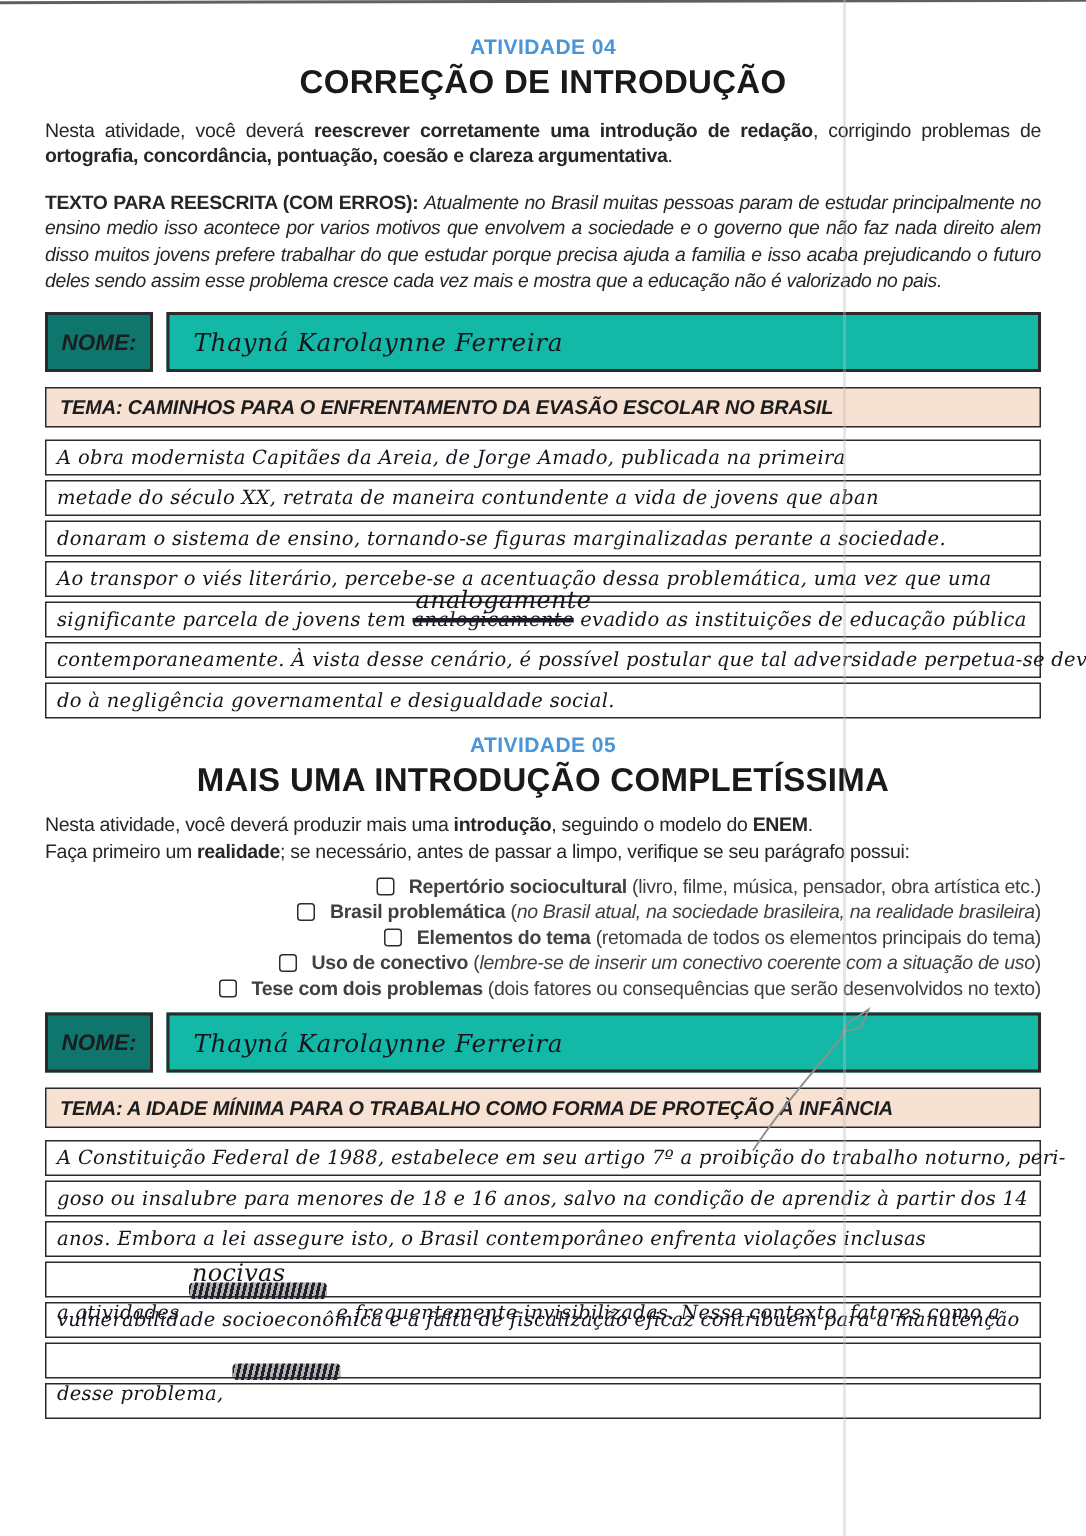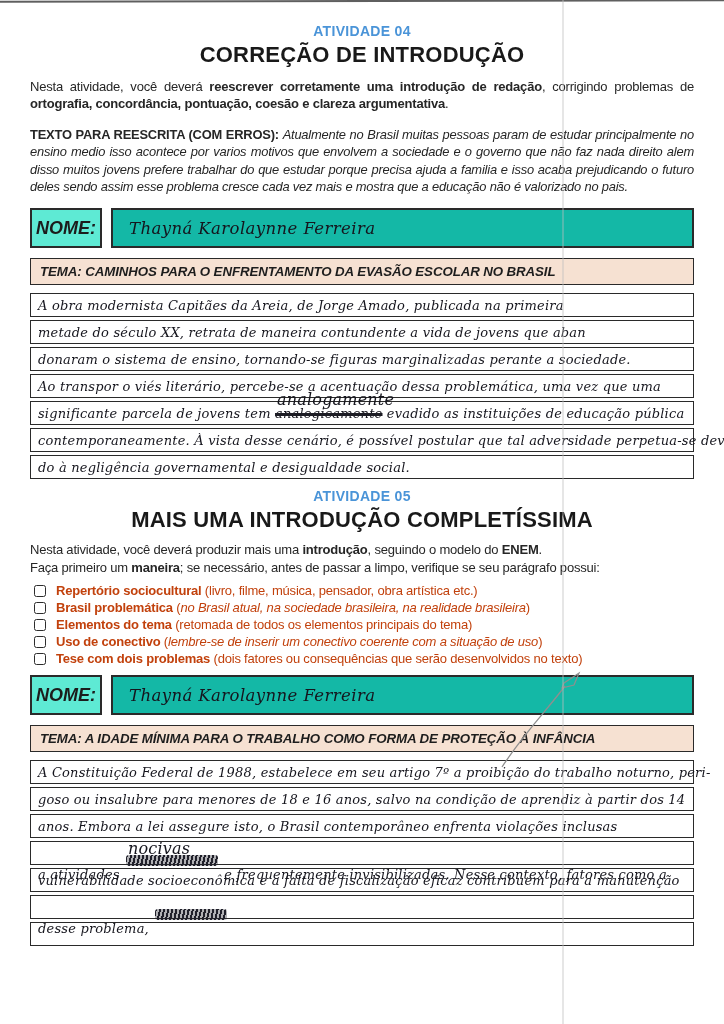--- a/index.html
+++ b/index.html
@@ -19,26 +19,26 @@
   .body-text{font-size:13px;letter-spacing:-.2px;line-height:17.4px;text-align:justify;color:#262626;}
   .p-intro{margin-top:10px;}
   .p-rewrite{margin-top:8px;font-size:12.9px;}
   .b{font-weight:bold;}
   .i{font-style:italic;}
 
   .intro-line{font-size:13px;letter-spacing:-.2px;line-height:17.5px;color:#262626;}
   .intro-block{margin-top:8px;}
 
   .checklist{margin-top:6px;}
-  .check-item{display:flex;align-items:flex-start;line-height:17px;font-size:13px;letter-spacing:-.2px;color:#c2410c;}
+  .check-item{display:flex;align-items:flex-start;line-height:17px;font-size:13px;letter-spacing:-.2px;color:#404040;justify-content:flex-end;}
   .checkbox{flex:0 0 auto;width:10px;height:10px;border:1.6px solid #2c2c2c;border-radius:2.5px;margin:2.5px 10px 0 4px;}
 
   .nome-row{display:flex;gap:9px;margin-top:10px;height:40px;}
   .nome-row.second{margin-top:8px;}
-  .nome-label-box{box-sizing:border-box;border:2px solid #2a2a2a;width:72px;display:flex;align-items:center;justify-content:center;font-weight:bold;font-style:italic;font-size:18px;color:#1c1c1c;background:#5eead4;}
+  .nome-label-box{box-sizing:border-box;border:2px solid #2a2a2a;width:72px;display:flex;align-items:center;justify-content:center;font-weight:bold;font-style:italic;font-size:15px;color:#1c1c1c;background:#0f766e;}
   .nome-value-box{box-sizing:border-box;border:2px solid #2a2a2a;flex:1;display:flex;align-items:center;padding-left:16px;background:#14b8a6;}
 
   .tema-banner{box-sizing:border-box;margin-top:10px;border:1.6px solid #2a2a2a;background:#f6e1d2;height:27px;display:flex;align-items:center;padding-left:9px;font-weight:bold;font-style:italic;font-size:13.3px;letter-spacing:-.1px;color:#1d1d1d;}
 
   .lines-block{margin-top:8px;}
   .line-box{box-sizing:content-box;height:22px;border:1.5px solid #2a2a2a;margin-bottom:3px;padding:0 7px;background:#fff;white-space:nowrap;overflow:visible;}
 
   .hand{font-family:"DejaVu Serif", serif;font-style:italic;font-size:13px;line-height:23px;letter-spacing:.2px;color:#15151d;}
   .hand-name{font-family:"DejaVu Serif", serif;font-style:italic;font-size:16.5px;color:#15151d;letter-spacing:.4px;}
 
@@ -82,21 +82,21 @@
       <div class="line-box hand"><span>significante parcela de jovens tem </span><span class="strike has-above">analogicamente<span class="above">analogamente</span></span><span> evadido as instituições de educação pública</span></div>
       <div class="line-box hand"><span>contemporaneamente. À vista desse cenário, é possível postular que tal adversidade perpetua-se devi-</span></div>
       <div class="line-box hand"><span>do à negligência governamental e desigualdade social.</span></div>
     </div>
 
     <div class="act-label second">ATIVIDADE 05</div>
     <div class="act-title">MAIS UMA INTRODUÇÃO COMPLETÍSSIMA</div>
 
     <div class="intro-block">
       <div class="intro-line"><span>Nesta atividade, você deverá produzir mais uma </span><span class="b">introdução</span><span>, seguindo o modelo do </span><span class="b">ENEM</span><span>.</span></div>
-      <div class="intro-line"><span>Faça primeiro um </span><span class="b">maneira</span><span>; se necessário, antes de passar a limpo, verifique se seu parágrafo possui:</span></div>
+      <div class="intro-line"><span>Faça primeiro um </span><span class="b">realidade</span><span>; se necessário, antes de passar a limpo, verifique se seu parágrafo possui:</span></div>
     </div>
 
     <div class="checklist">
       <div class="check-item">
         <span class="checkbox"></span>
         <span><span class="b">Repertório sociocultural</span><span> (livro, filme, música, pensador, obra artística etc.)</span></span>
       </div>
       <div class="check-item">
         <span class="checkbox"></span>
         <span><span class="b">Brasil problemática</span><span> (</span><span class="i">no Brasil atual, na sociedade brasileira, na realidade brasileira</span><span>)</span></span>

